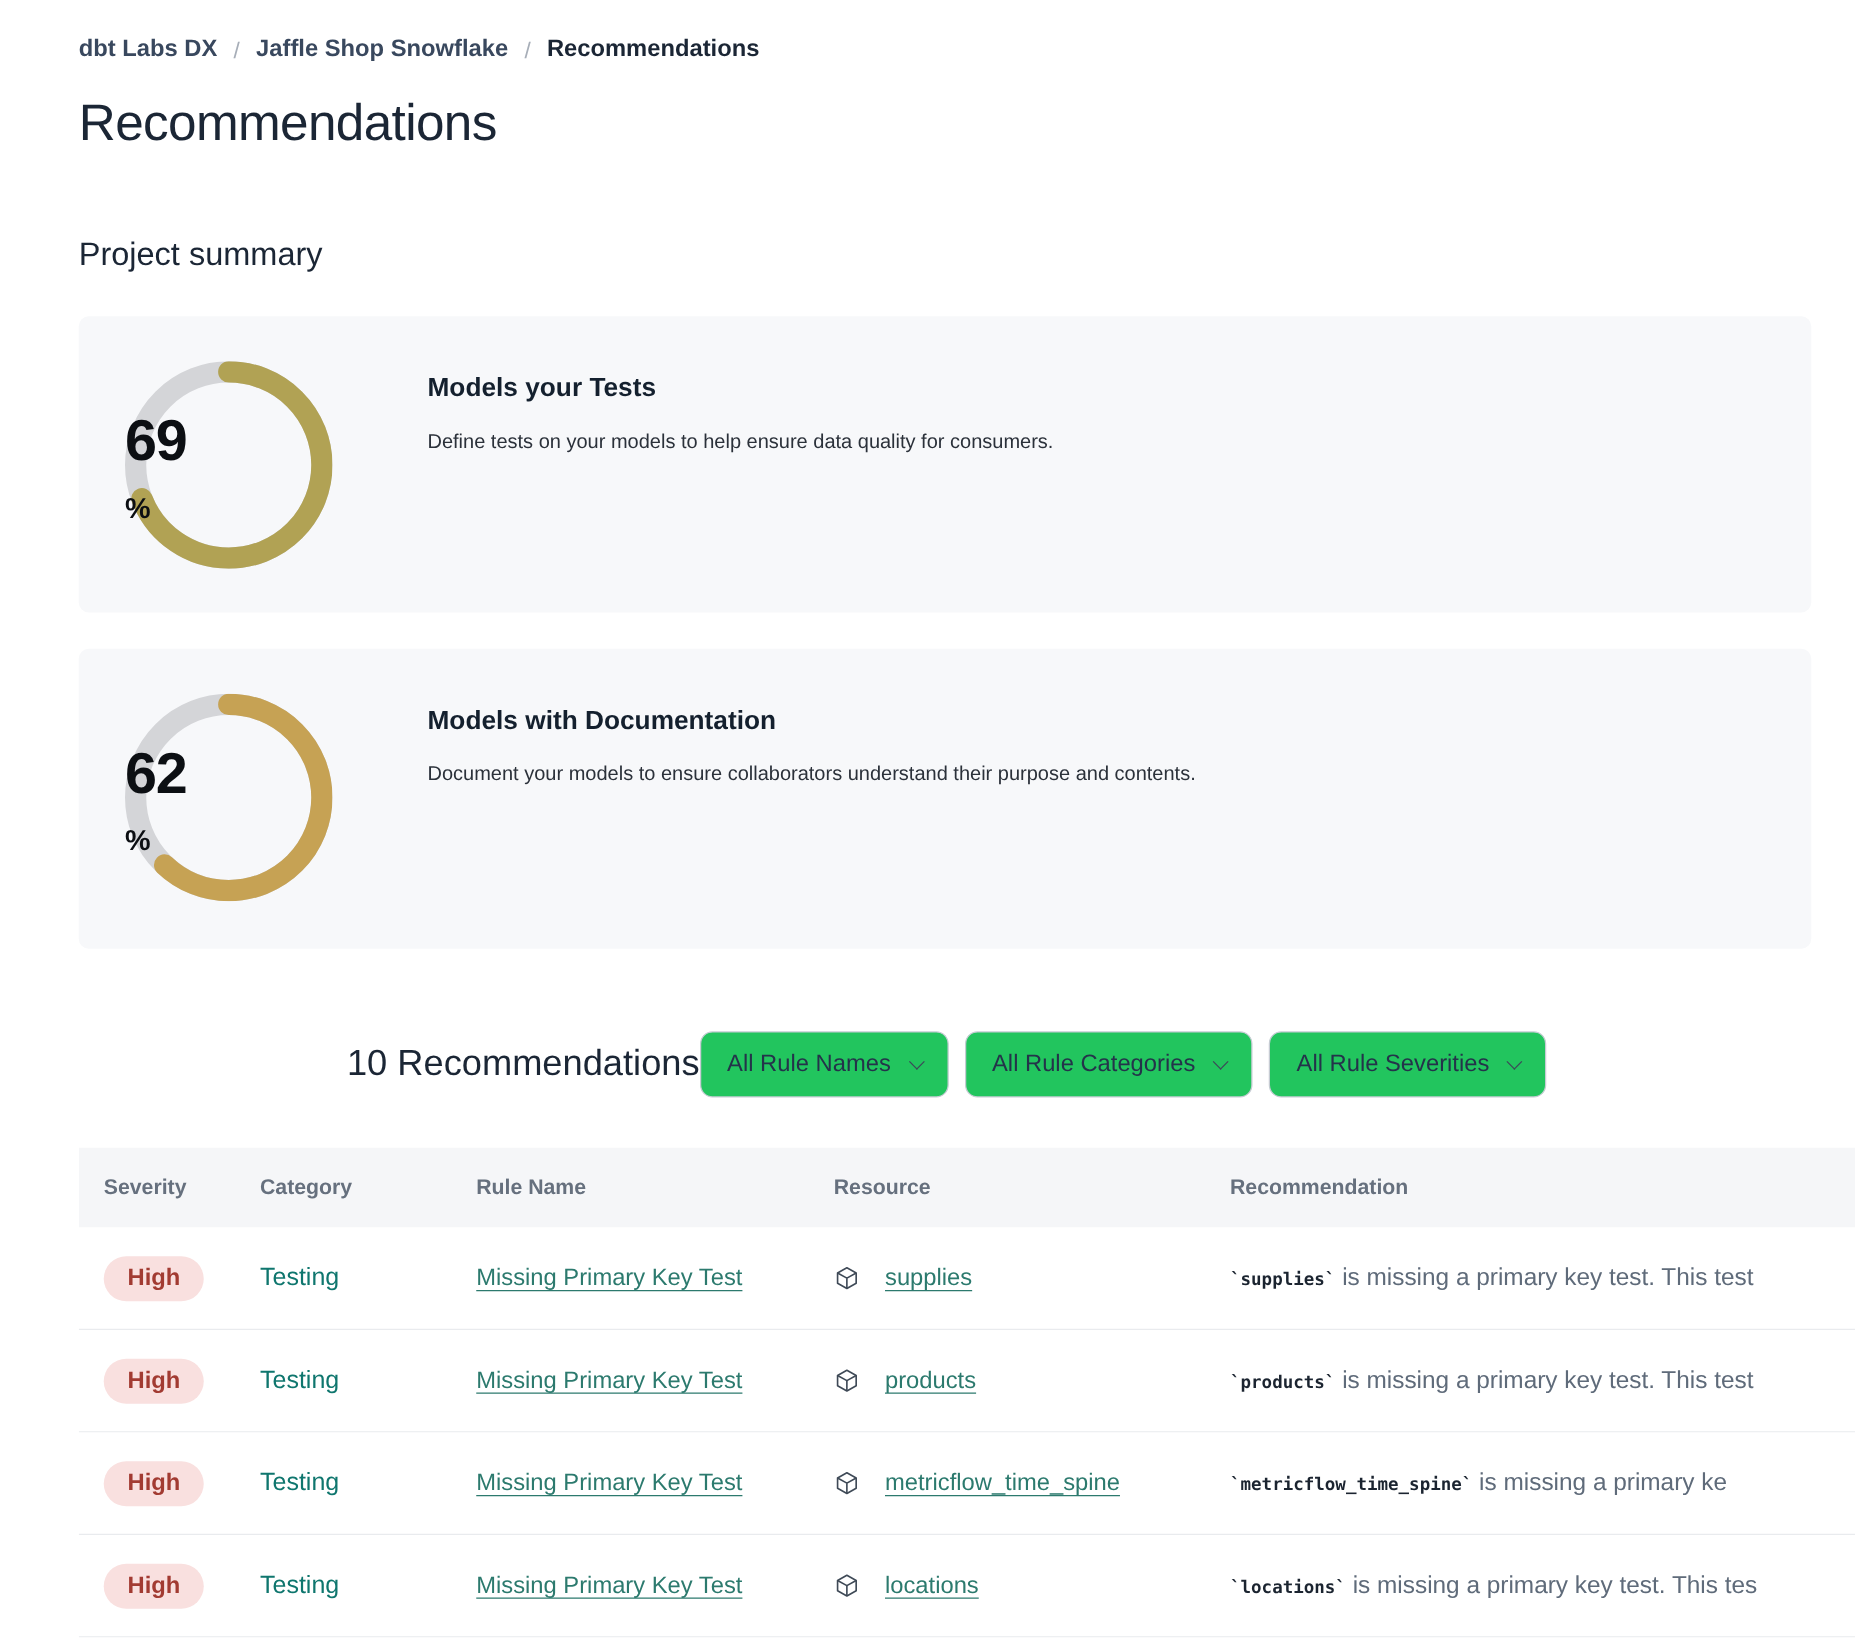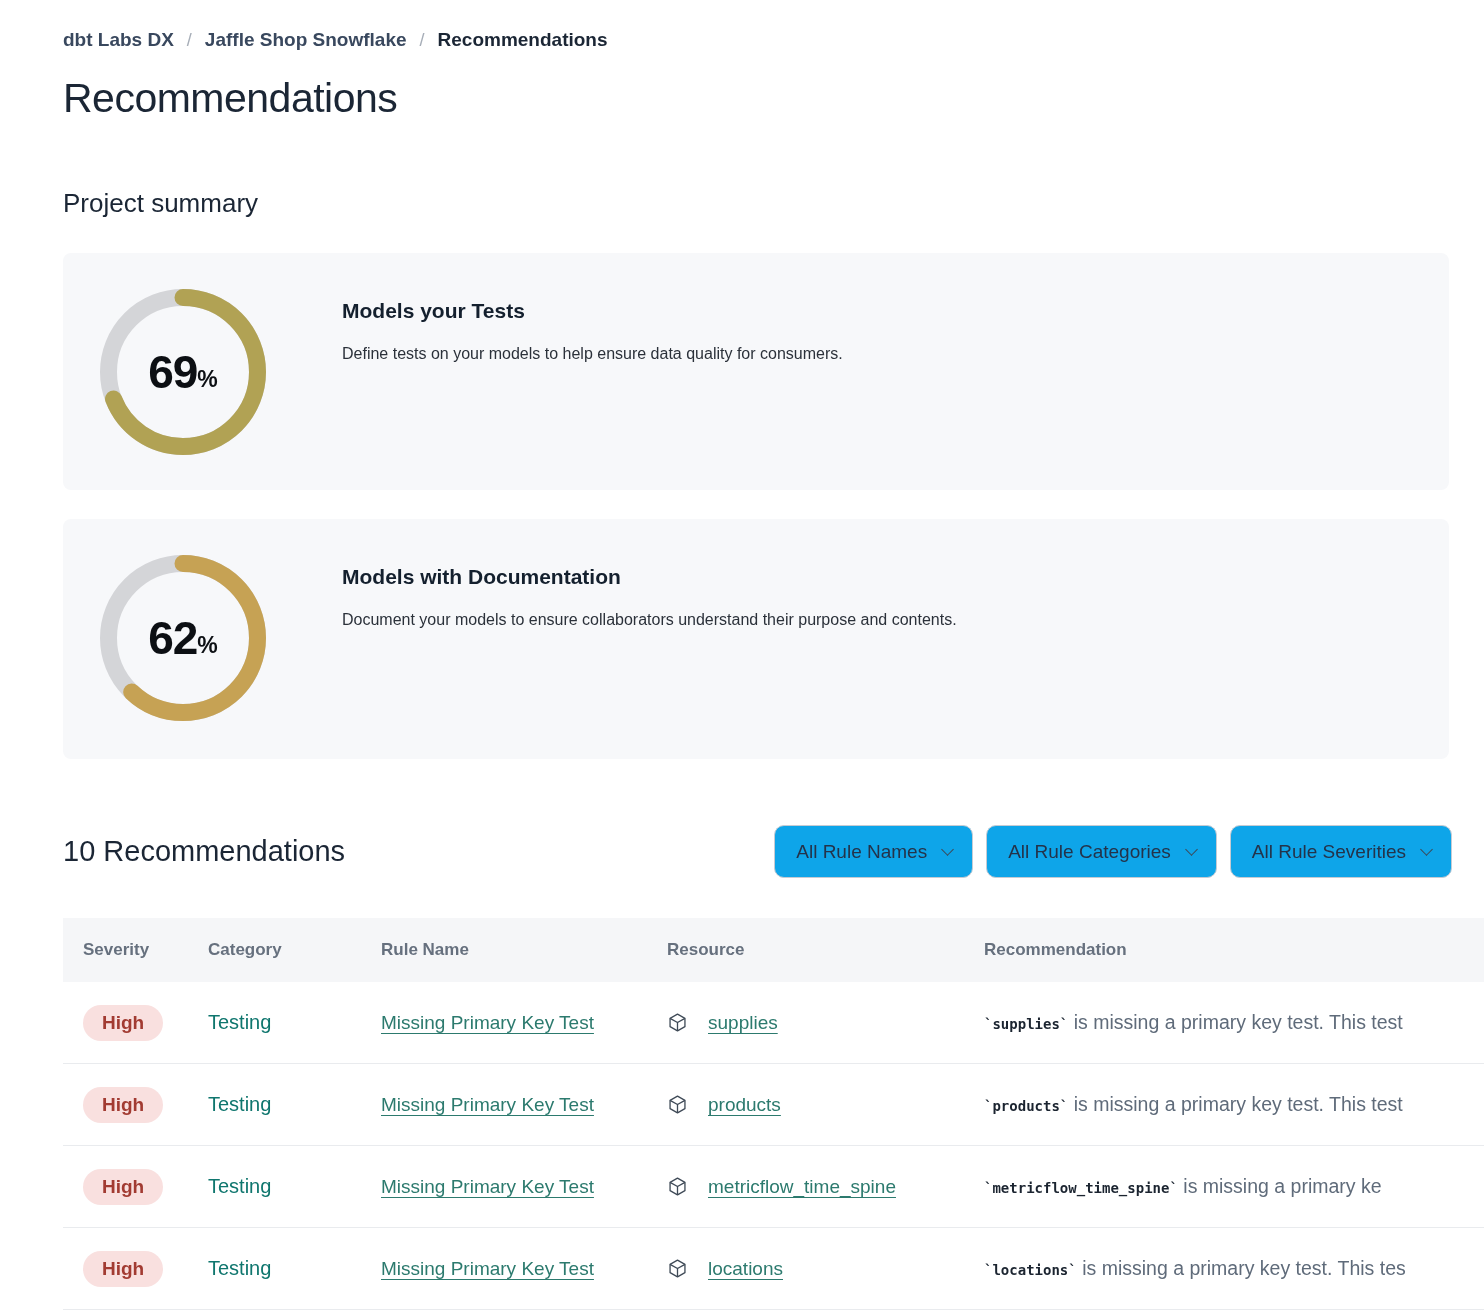--- a/index.html
+++ b/index.html
@@ -17,32 +17,32 @@
   
   .page-title { margin-top:24px; font-size:41px; font-weight:400; color:var(--heading-text); letter-spacing:-0.5px; }
 
   
   .section-heading { margin-top:66px; font-size:26px; font-weight:400; color:var(--heading-text); }
   .card { width:1386px; background:var(--card-bg); border-radius:8px; display:flex; }
   .card-1 { margin-top:34px; height:237px; }
   .card-2 { margin-top:29px; height:240px; }
   .donut-wrap { position:relative; width:166px; height:166px; margin-left:37px; margin-top:36px; flex:none; }
   .donut-wrap svg { display:block; }
-  .donut-center { position:absolute; inset:0; display:flex; align-items:center; justify-content:center; }
+  .donut-center { position:absolute; inset:0; display:flex; justify-content:center;flex-direction:column; }
   .pct-num { font-size:46px; font-weight:700; color:#0c0f13; letter-spacing:-1px; }
   .pct-sign { font-size:23px; font-weight:700; color:#0c0f13; margin-top:14px; }
   .card-text { padding-top:46px; padding-left:76px; }
   .card-title { font-size:21px; font-weight:700; color:#14202e; }
   .card-desc { margin-top:22px; font-size:16px; color:#2b313a; }
 
   
-  .rec-header { width:1389px; margin-top:66px; display:flex; align-items:center; justify-content:space-between; }
+  .rec-header { width:1389px; margin-top:66px; display:flex; align-items:center; justify-content:center; }
   .rec-title { font-size:29px; font-weight:400; color:var(--heading-text); }
   .filters { display:flex; gap:13px; }
-  .filter-btn { display:flex; align-items:center; background:#0ea5e9; border:1px solid var(--border);
+  .filter-btn { display:flex; align-items:center; background:#22c55e; border:1px solid var(--border);
     border-radius:10px; height:53px; padding:0 20px 0 21px; font-size:19px; font-weight:400;
     color:#24334a; cursor:pointer; font-family:"Liberation Sans", sans-serif; }
   .chev { width:9px; height:9px; border-right:1.8px solid #3c4858; border-bottom:1.8px solid #3c4858;
     transform:rotate(45deg); margin-left:16px; margin-top:-5px; flex:none; }
 
   
   .table-wrap { width:1421px; margin-top:40px; overflow:hidden; }
   .grid-row { display:grid; grid-template-columns:125px 173px 286px 317px 900px; align-items:center;
     padding-left:20px; width:1821px; }
   .thead { background:var(--table-header-bg); height:64px; font-size:17px; font-weight:700;

